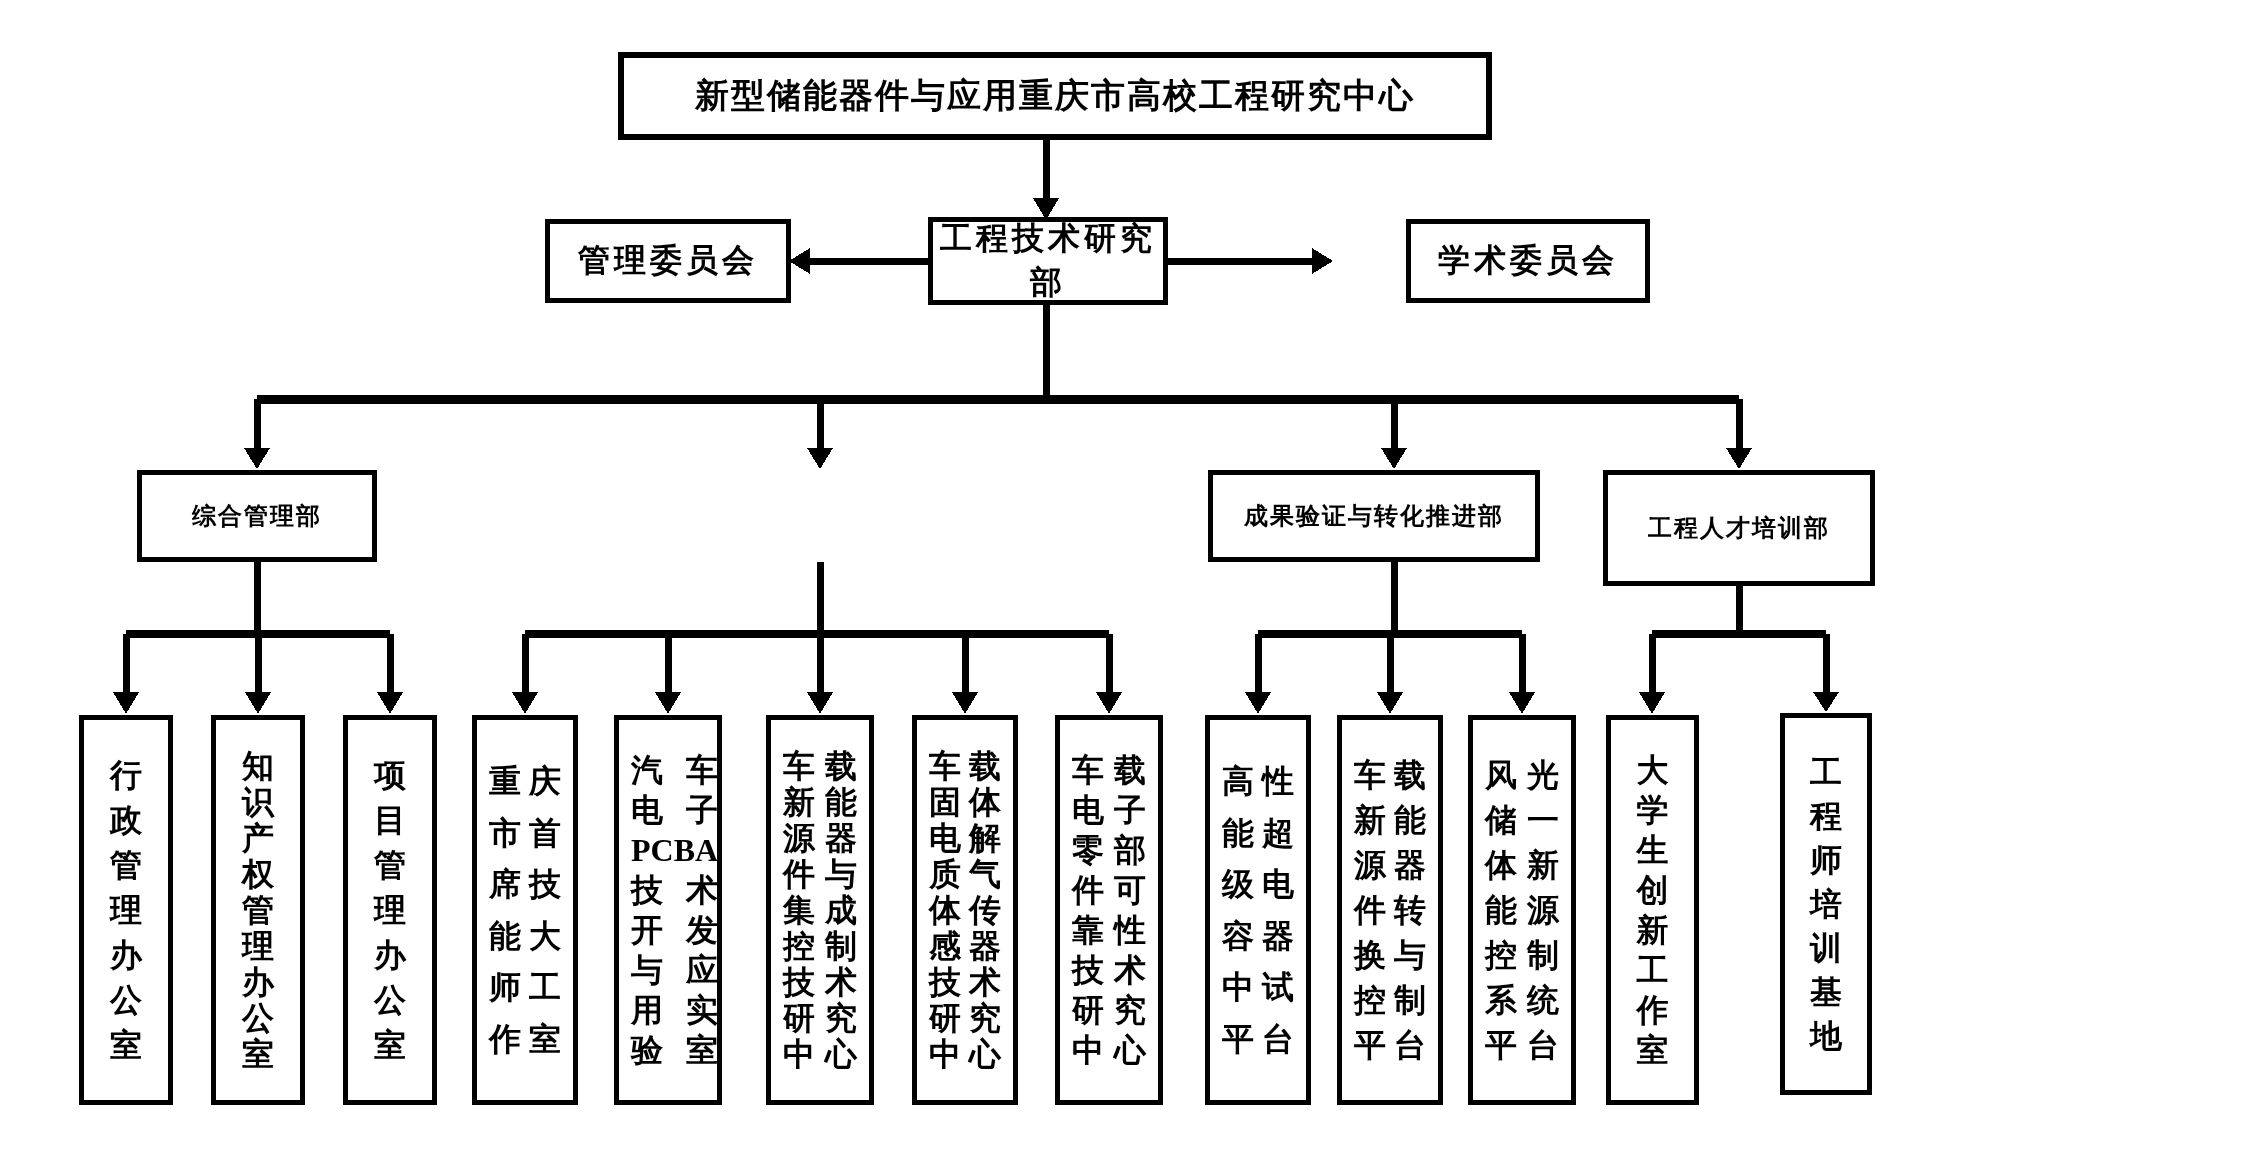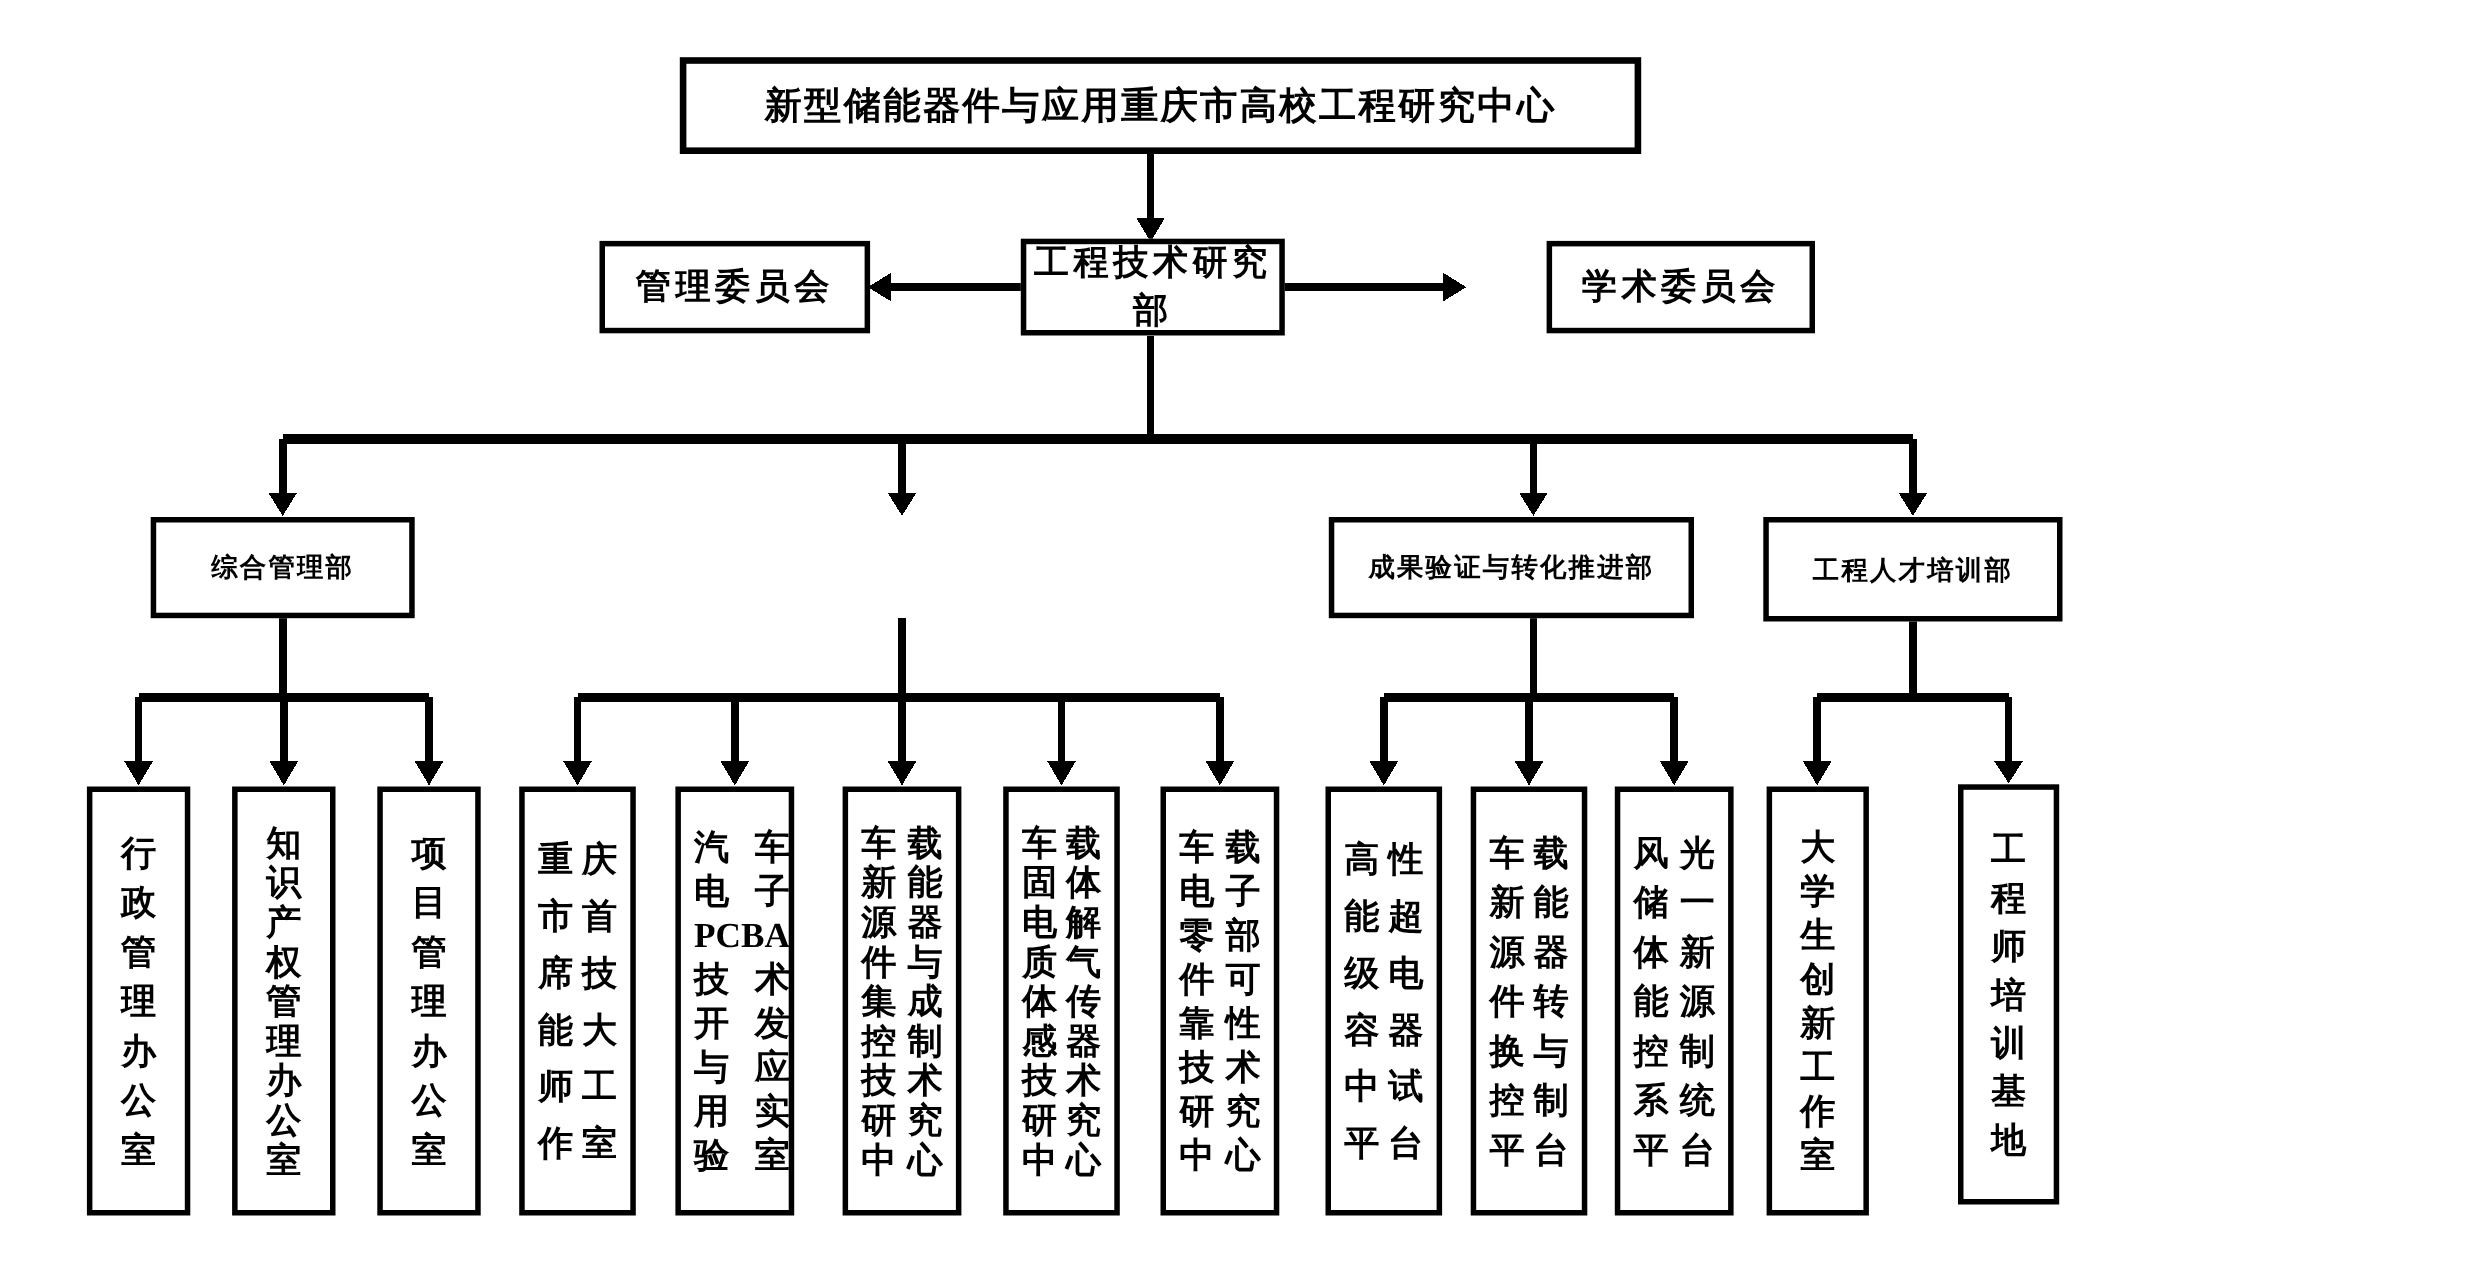--- a/index.html
+++ b/index.html
@@ -126,21 +126,21 @@
   <div class="box l2-box" style="left:1406px; top:219px; width:244px; height:84px;">
     <span>学术委员会</span>
   </div>
 
   <div class="box dept-box" style="left:137px; top:470px; width:240px; height:92px;">
     <span>综合管理部</span>
   </div>
   <div class="box dept-box" style="left:1208px; top:470px; width:332px; height:92px;">
     <span>成果验证与转化推进部</span>
   </div>
-  <div class="box dept-box" style="left:1603px; top:470px; width:272px; height:95px;">
+  <div class="box dept-box" style="left:1603px; top:470px; width:272px; height:116px;">
     <span>工程人才培训部</span>
   </div>
 
   <div class="box unit-box per1" style="left:79px; top:715px; width:94px; height:390px;">
     <div class="vtext">
         <div class="ln">
           <span>行</span>
         </div>
         <div class="ln">
           <span>政</span>

